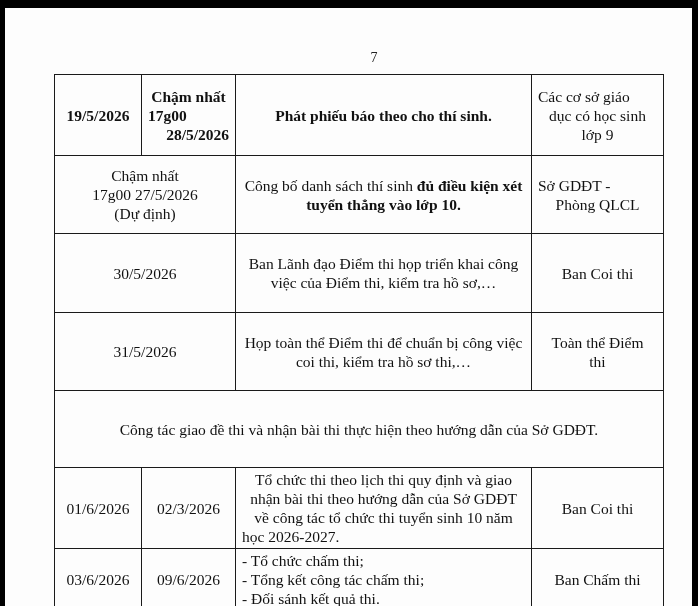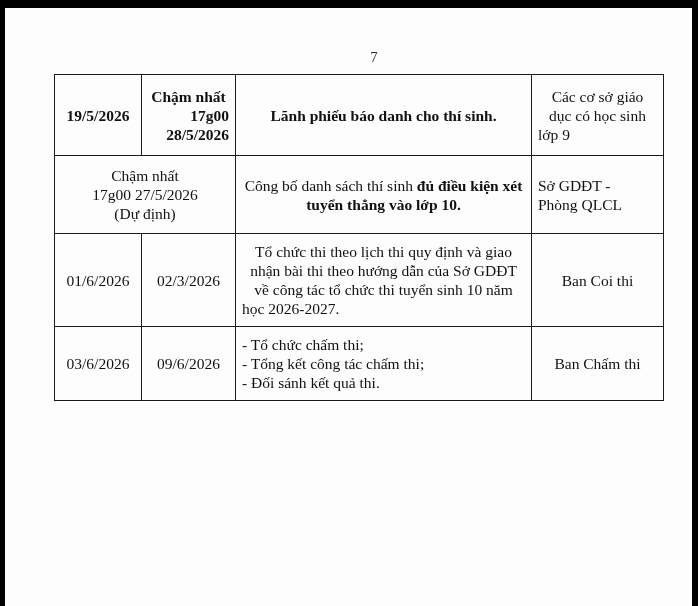--- a/index.html
+++ b/index.html
@@ -37,21 +37,21 @@
       left: 49px;
       top: 66px;
       width: 609px;
       border-collapse: collapse;
       table-layout: fixed;
       font-size: 15.5px;
       line-height: 19px;
     }
     table.schedule td {
       border: 1.5px solid #1a1a1a;
-      padding: 8px 6px;
+      padding: 2px 6px;
       vertical-align: middle;
       text-align: center;
     }
     td.left { text-align: left; }
     td.justify { text-align: justify; text-align-last: left; }
     .bold { font-weight: bold; }
     .merged-note { text-align: center; }
     .list-line { display: block; text-align: left; }
   </style>
 </head>
@@ -66,46 +66,62 @@
       <col style="width:94px">
       <col style="width:296px">
       <col style="width:132px">
     </colgroup>
     <tbody>
 
       <tr style="height:81px">
         <td class="bold">19/5/2026</td>
         <td class="bold">
           <span class="list-line" style="text-align:center">Chậm nhất</span>
-          <span class="list-line" style="text-align:right">17g00</span>
+          <span class="list-line" style="text-align:left">17g00</span>
           <span class="list-line" style="text-align:right">28/5/2026</span>
         </td>
-        <td class="left bold">Lãnh phiếu báo danh cho thí sinh.</td>
+        <td class="left bold">Phát phiếu báo theo cho thí sinh.</td>
         <td>
-          <span class="list-line" style="text-align:center">Các cơ sở giáo</span>
+          <span class="list-line" style="text-align:left">Các cơ sở giáo</span>
           <span class="list-line" style="text-align:center">dục có học sinh</span>
-          <span class="list-line" style="text-align:left">lớp 9</span>
+          <span class="list-line" style="text-align:center">lớp 9</span>
         </td>
       </tr>
 
       <tr style="height:78px">
         <td colspan="2">
           <span class="list-line" style="text-align:center">Chậm nhất</span>
           <span class="list-line" style="text-align:center">17g00 27/5/2026</span>
           <span class="list-line" style="text-align:center">(Dự định)</span>
         </td>
         <td class="left"><span>Công bố danh sách thí sinh </span><span class="bold">đủ điều kiện xét tuyển thẳng vào lớp 10.</span></td>
         <td>
           <span class="list-line" style="">Sở GDĐT -</span>
-          <span class="list-line" style="">Phòng QLCL</span>
+          <span class="list-line" style="text-align:center">Phòng QLCL</span>
         </td>
       </tr>
 
+      <tr style="height:79px">
+        <td colspan="2">30/5/2026</td>
+        <td class="left">Ban Lãnh đạo Điểm thi họp triển khai công việc của Điểm thi, kiểm tra hồ sơ,…</td>
+        <td>Ban Coi thi</td>
+      </tr>
 
+      <tr style="height:78px">
+        <td colspan="2">31/5/2026</td>
+        <td class="left">Họp toàn thể Điểm thi để chuẩn bị công việc coi thi, kiểm tra hồ sơ thi,…</td>
+        <td>
+          <span class="list-line" style="text-align:center">Toàn thể Điểm</span>
+          <span class="list-line" style="text-align:center">thi</span>
+        </td>
+      </tr>
 
+      <tr style="height:77px">
+        <td colspan="4" class="merged-note">Công tác giao đề thi và nhận bài thi thực hiện theo hướng dẫn của Sở GDĐT.</td>
+      </tr>
 
       <tr style="height:76px">
         <td>01/6/2026</td>
         <td>02/3/2026</td>
         <td class="justify">Tổ chức thi theo lịch thi quy định và giao nhận bài thi theo hướng dẫn của Sở GDĐT về công tác tổ chức thi tuyển sinh 10 năm học 2026-2027.</td>
         <td>Ban Coi thi</td>
       </tr>
 
       <tr style="height:58px">
         <td>03/6/2026</td>

